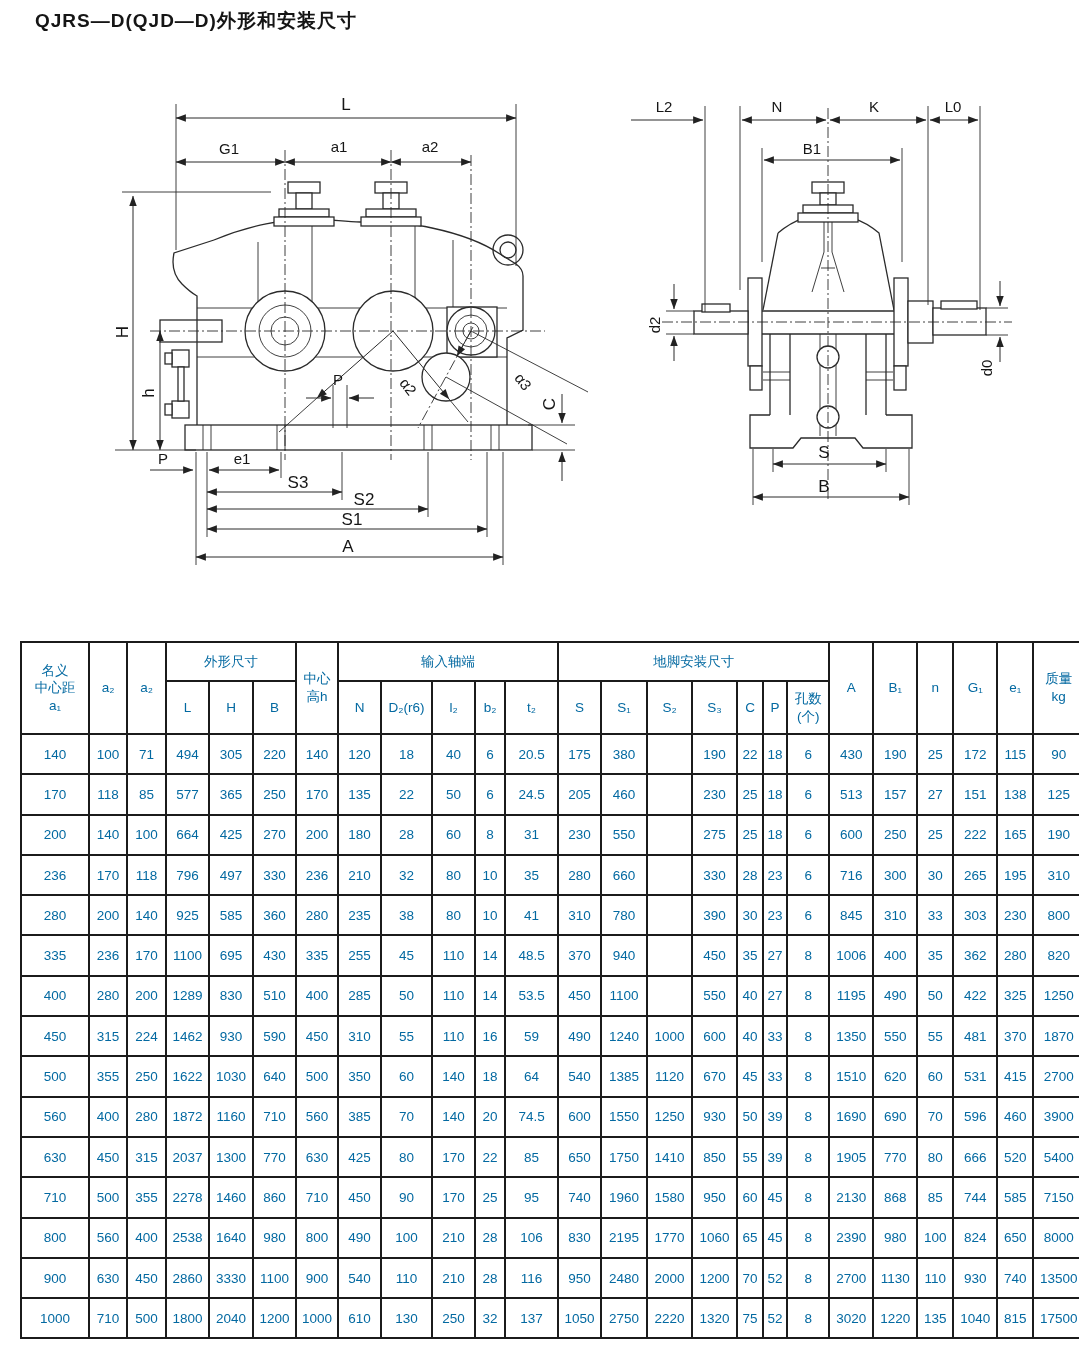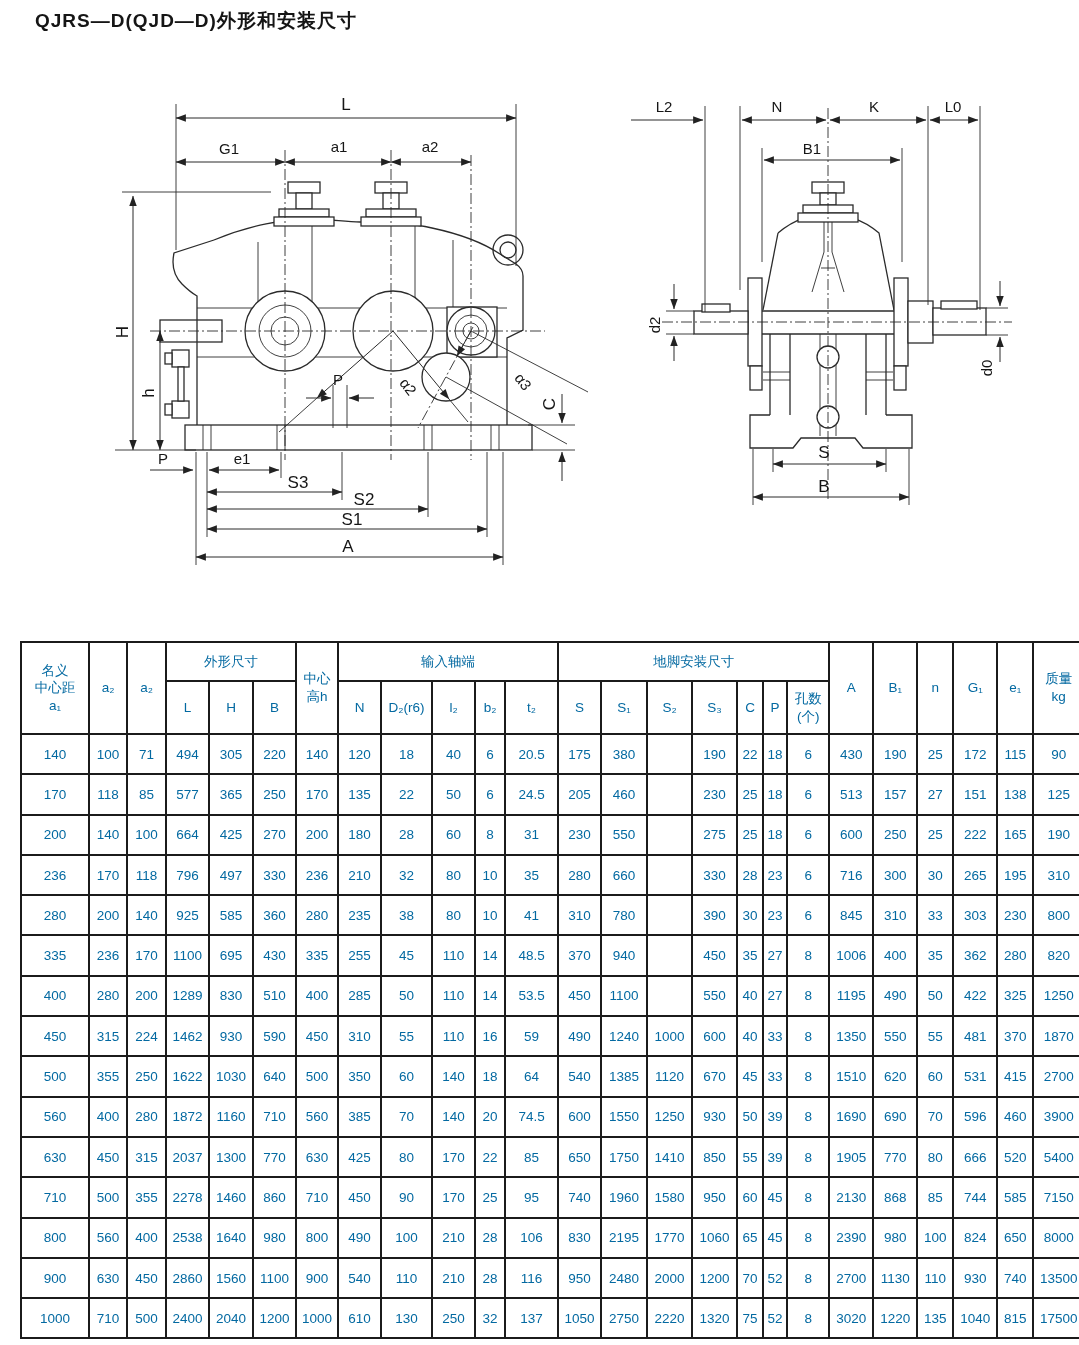--- a/index.html
+++ b/index.html
@@ -668,21 +668,21 @@
           <td>100</td>
           <td>824</td>
           <td>650</td>
           <td>8000</td>
         </tr>
         <tr>
           <td>900</td>
           <td>630</td>
           <td>450</td>
           <td>2860</td>
-          <td>1560</td>
+          <td>3330</td>
           <td>1100</td>
           <td>900</td>
           <td>540</td>
           <td>110</td>
           <td>210</td>
           <td>28</td>
           <td>116</td>
           <td>950</td>
           <td>2480</td>
           <td>2000</td>
@@ -694,21 +694,21 @@
           <td>1130</td>
           <td>110</td>
           <td>930</td>
           <td>740</td>
           <td>13500</td>
         </tr>
         <tr>
           <td>1000</td>
           <td>710</td>
           <td>500</td>
-          <td>2400</td>
+          <td>1800</td>
           <td>2040</td>
           <td>1200</td>
           <td>1000</td>
           <td>610</td>
           <td>130</td>
           <td>250</td>
           <td>32</td>
           <td>137</td>
           <td>1050</td>
           <td>2750</td>

